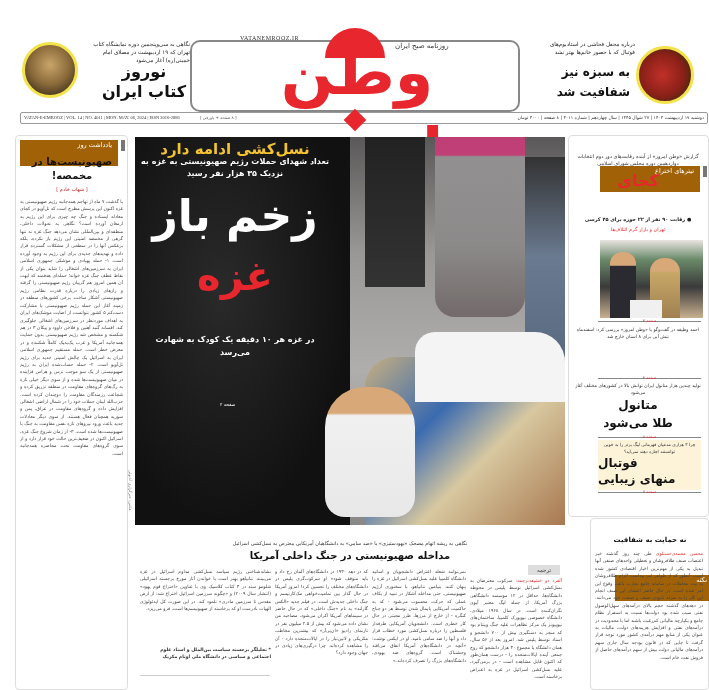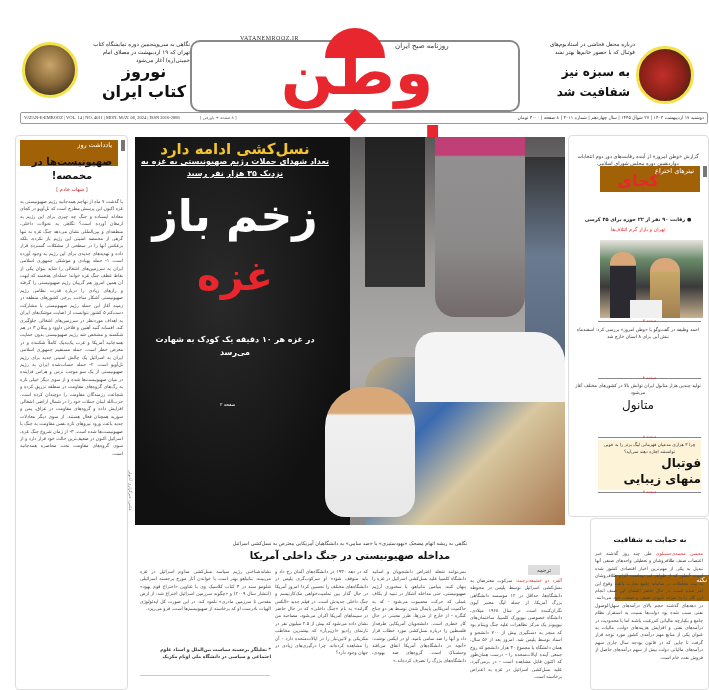--- a/index.html
+++ b/index.html
@@ -40,21 +40,21 @@
   .photo { left: 135px; top: 137px; width: 430px; height: 388px; overflow: hidden; background: #1a1a1a; }
   .photo-dark { left: 0; top: 0; width: 215px; height: 388px; background: radial-gradient(ellipse at 40% 40%, #2a2a2a 0%, #111 70%); }
   .photo-ground { left: 215px; top: 0; width: 215px; height: 388px; background: linear-gradient(180deg, #5a5858 0%, #9a9896 30%, #b0aeac 60%, #8a8886 100%); }
   .photo-blanket { left: 230px; top: 220px; width: 200px; height: 168px; background: linear-gradient(135deg, #c8b080 0%, #3a6ab0 35%, #d8c8a0 60%, #a87850 100%); border-radius: 30px 0 0 0; }
   .photo-sheet { left: 280px; top: 195px; width: 150px; height: 70px; background: #f4f4f4; border-radius: 20px 30px 0 0; }
   .photo-baby { left: 190px; top: 250px; width: 90px; height: 130px; background: linear-gradient(180deg, #d8a878 0%, #d8a878 20%, #f0f0f0 22%, #e8e8e8 100%); border-radius: 40px 40px 20px 20px; }
   .photo-legs { left: 300px; top: 0; width: 90px; height: 180px; background: linear-gradient(180deg, #d03a7a 0%, #d03a7a 10%, #9a9898 11%, #8a8888 60%, #6a6060 100%); border-radius: 0 0 20px 20px; opacity: 0.85; }
   .photo-legs2 { left: 390px; top: 20px; width: 40px; height: 200px; background: linear-gradient(180deg, #333 0%, #6a7a90 50%, #5a6a80 100%); }
   .photo-legs3 { left: 230px; top: 0; width: 60px; height: 150px; background: linear-gradient(180deg, #222 0%, #333 100%); }
   .hero-kicker { left: 140px; top: 140px; width: 190px; font-size: 15px; font-weight: bold; text-align: center; color: #f4c430; direction: rtl; }
-  .hero-sub { left: 140px; top: 156px; width: 190px; font-size: 8px; font-weight: bold; line-height: 12px; text-align: center; color: #fff; direction: rtl; text-decoration: underline; }
+  .hero-sub { left: 140px; top: 156px; width: 190px; font-size: 8px; font-weight: bold; line-height: 12px; text-align: center; color: #fff; direction: rtl; }
   .hero-title { left: 140px; top: 186px; width: 190px; font-size: 44px; font-weight: bold; text-align: center; color: #fff; direction: rtl; line-height: 60px; }
   .hero-title-red { left: 140px; top: 248px; width: 190px; font-size: 40px; font-weight: bold; text-align: center; color: #e8262d; direction: rtl; line-height: 56px; }
   .hero-desc { left: 140px; top: 333px; width: 190px; font-size: 8px; font-weight: bold; line-height: 13px; text-align: center; color: #fff; direction: rtl; }
   .hero-page { left: 220px; top: 402px; font-size: 4.5px; color: #fff; direction: rtl; }
   
   .mid-kicker { left: 135px; top: 540px; width: 430px; font-size: 5px; text-align: center; direction: rtl; color: #333; }
   .mid-title { left: 135px; top: 550px; width: 430px; font-size: 10px; font-weight: bold; text-align: center; direction: rtl; color: #111; }
   .mid-col { top: 568px; height: 122px; }
   .mid-c1 { left: 470px; width: 92px; }
   .mid-c2 { left: 372px; width: 94px; }
@@ -73,24 +73,24 @@
   .right-bullet2 { left: 573px; top: 226px; width: 130px; font-size: 5px; text-align: center; direction: rtl; color: #e8262d; }
   .right-photo { left: 600px; top: 240px; width: 103px; height: 78px; background: linear-gradient(180deg, #e8e4e0 0%, #6a8a6a 25%, #3a3a3a 60%, #c8b090 100%); }
   .rp-person1 { left: 610px; top: 252px; width: 26px; height: 66px; background: linear-gradient(180deg, #d8a878 0%, #d8a878 20%, #2a2a30 22%, #2a2a30 100%); border-radius: 12px 12px 0 0; }
   .rp-person2 { left: 650px; top: 258px; width: 30px; height: 60px; background: linear-gradient(180deg, #d8a878 0%, #d8a878 22%, #c8a868 24%, #a08050 100%); border-radius: 14px 14px 0 0; }
   .rp-box { left: 630px; top: 300px; width: 32px; height: 18px; background: #f0f0f0; }
   .sep-line { height: 1px; background: #888; }
   .page-ref { font-size: 4px; color: #e8262d; text-align: center; direction: rtl; }
   .right-kicker2 { left: 573px; top: 326px; width: 130px; font-size: 4.6px; line-height: 7px; text-align: center; direction: rtl; color: #333; }
   .right-title2 { left: 573px; top: 340px; width: 130px; font-size: 12px; font-weight: bold; line-height: 18px; text-align: center; direction: rtl; color: #111; }
   .right-kicker3 { left: 573px; top: 382px; width: 130px; font-size: 4.6px; line-height: 7px; text-align: center; direction: rtl; color: #333; }
-  .right-title3 { left: 573px; top: 396px; width: 130px; font-size: 12px; font-weight: normal; line-height: 18px; text-align: center; direction: rtl; color: #111; }
+  .right-title3 { left: 573px; top: 396px; width: 130px; font-size: 12px; font-weight: bold; line-height: 18px; text-align: center; direction: rtl; color: #111; }
   .right-box4 { left: 598px; top: 440px; width: 103px; height: 50px; background: #fdf3d8; }
   .right-kicker4 { left: 598px; top: 442px; width: 103px; font-size: 4.4px; line-height: 6.5px; text-align: center; direction: rtl; color: #333; }
-  .right-title4 { left: 598px; top: 455px; width: 103px; font-size: 12px; font-weight: bold; line-height: 16px; text-align: right; direction: rtl; color: #111; }
+  .right-title4 { left: 598px; top: 455px; width: 103px; font-size: 12px; font-weight: bold; line-height: 16px; text-align: left; direction: rtl; color: #111; }
   .col-right2 { left: 590px; top: 518px; width: 119px; height: 172px; border: 1px solid #ddd; border-radius: 4px; }
   .right-bar2 { left: 598px; top: 523px; width: 98px; margin-left: 17px; }
   .right-title5 { left: 595px; top: 536px; width: 110px; font-size: 7px; font-weight: bold; text-align: center; direction: rtl; color: #111; }
   .right-body5 { left: 595px; top: 550px; width: 108px; height: 138px; }
   .r5-lead { color: #d33; }
 </style>
 </head>
 <body>
 
 <div class="abs masthead"></div>
@@ -174,20 +174,21 @@
 
 <div class="abs right-kicker2">احمد وظیفه در گفت‌وگو با «وطن امروز» بررسی کرد: اسفندماه تنش آبی برای ۸ استان خارج شد</div>
 <div class="abs right-title2">
 </div>
 <div class="abs sep-line" style="left:598px; top:378px; width:103px;"></div>
 <div class="abs page-ref" style="left:598px; top:375px; width:103px;">صفحه ۴</div>
 
 <div class="abs right-kicker3">تولید چندین هزار متانول ایران توانش بالا در کشورهای مختلف آغاز می‌شود</div>
 <div class="abs right-title3">
   <div>متانول</div>
+  <div>طلا می‌شود</div>
 </div>
 <div class="abs sep-line" style="left:598px; top:437px; width:103px;"></div>
 <div class="abs page-ref" style="left:598px; top:434px; width:103px;">صفحه ۵</div>
 
 <div class="abs right-box4"></div>
 <div class="abs right-kicker4">چرا ۳ هزاری مدعیان قهرمانی لیگ برتر را به خوبی توانستند اجازه دهند نمی‌آید؟</div>
 <div class="abs right-title4">
   <div>فوتبال</div>
   <div>منهای زیبایی</div>
 </div>

